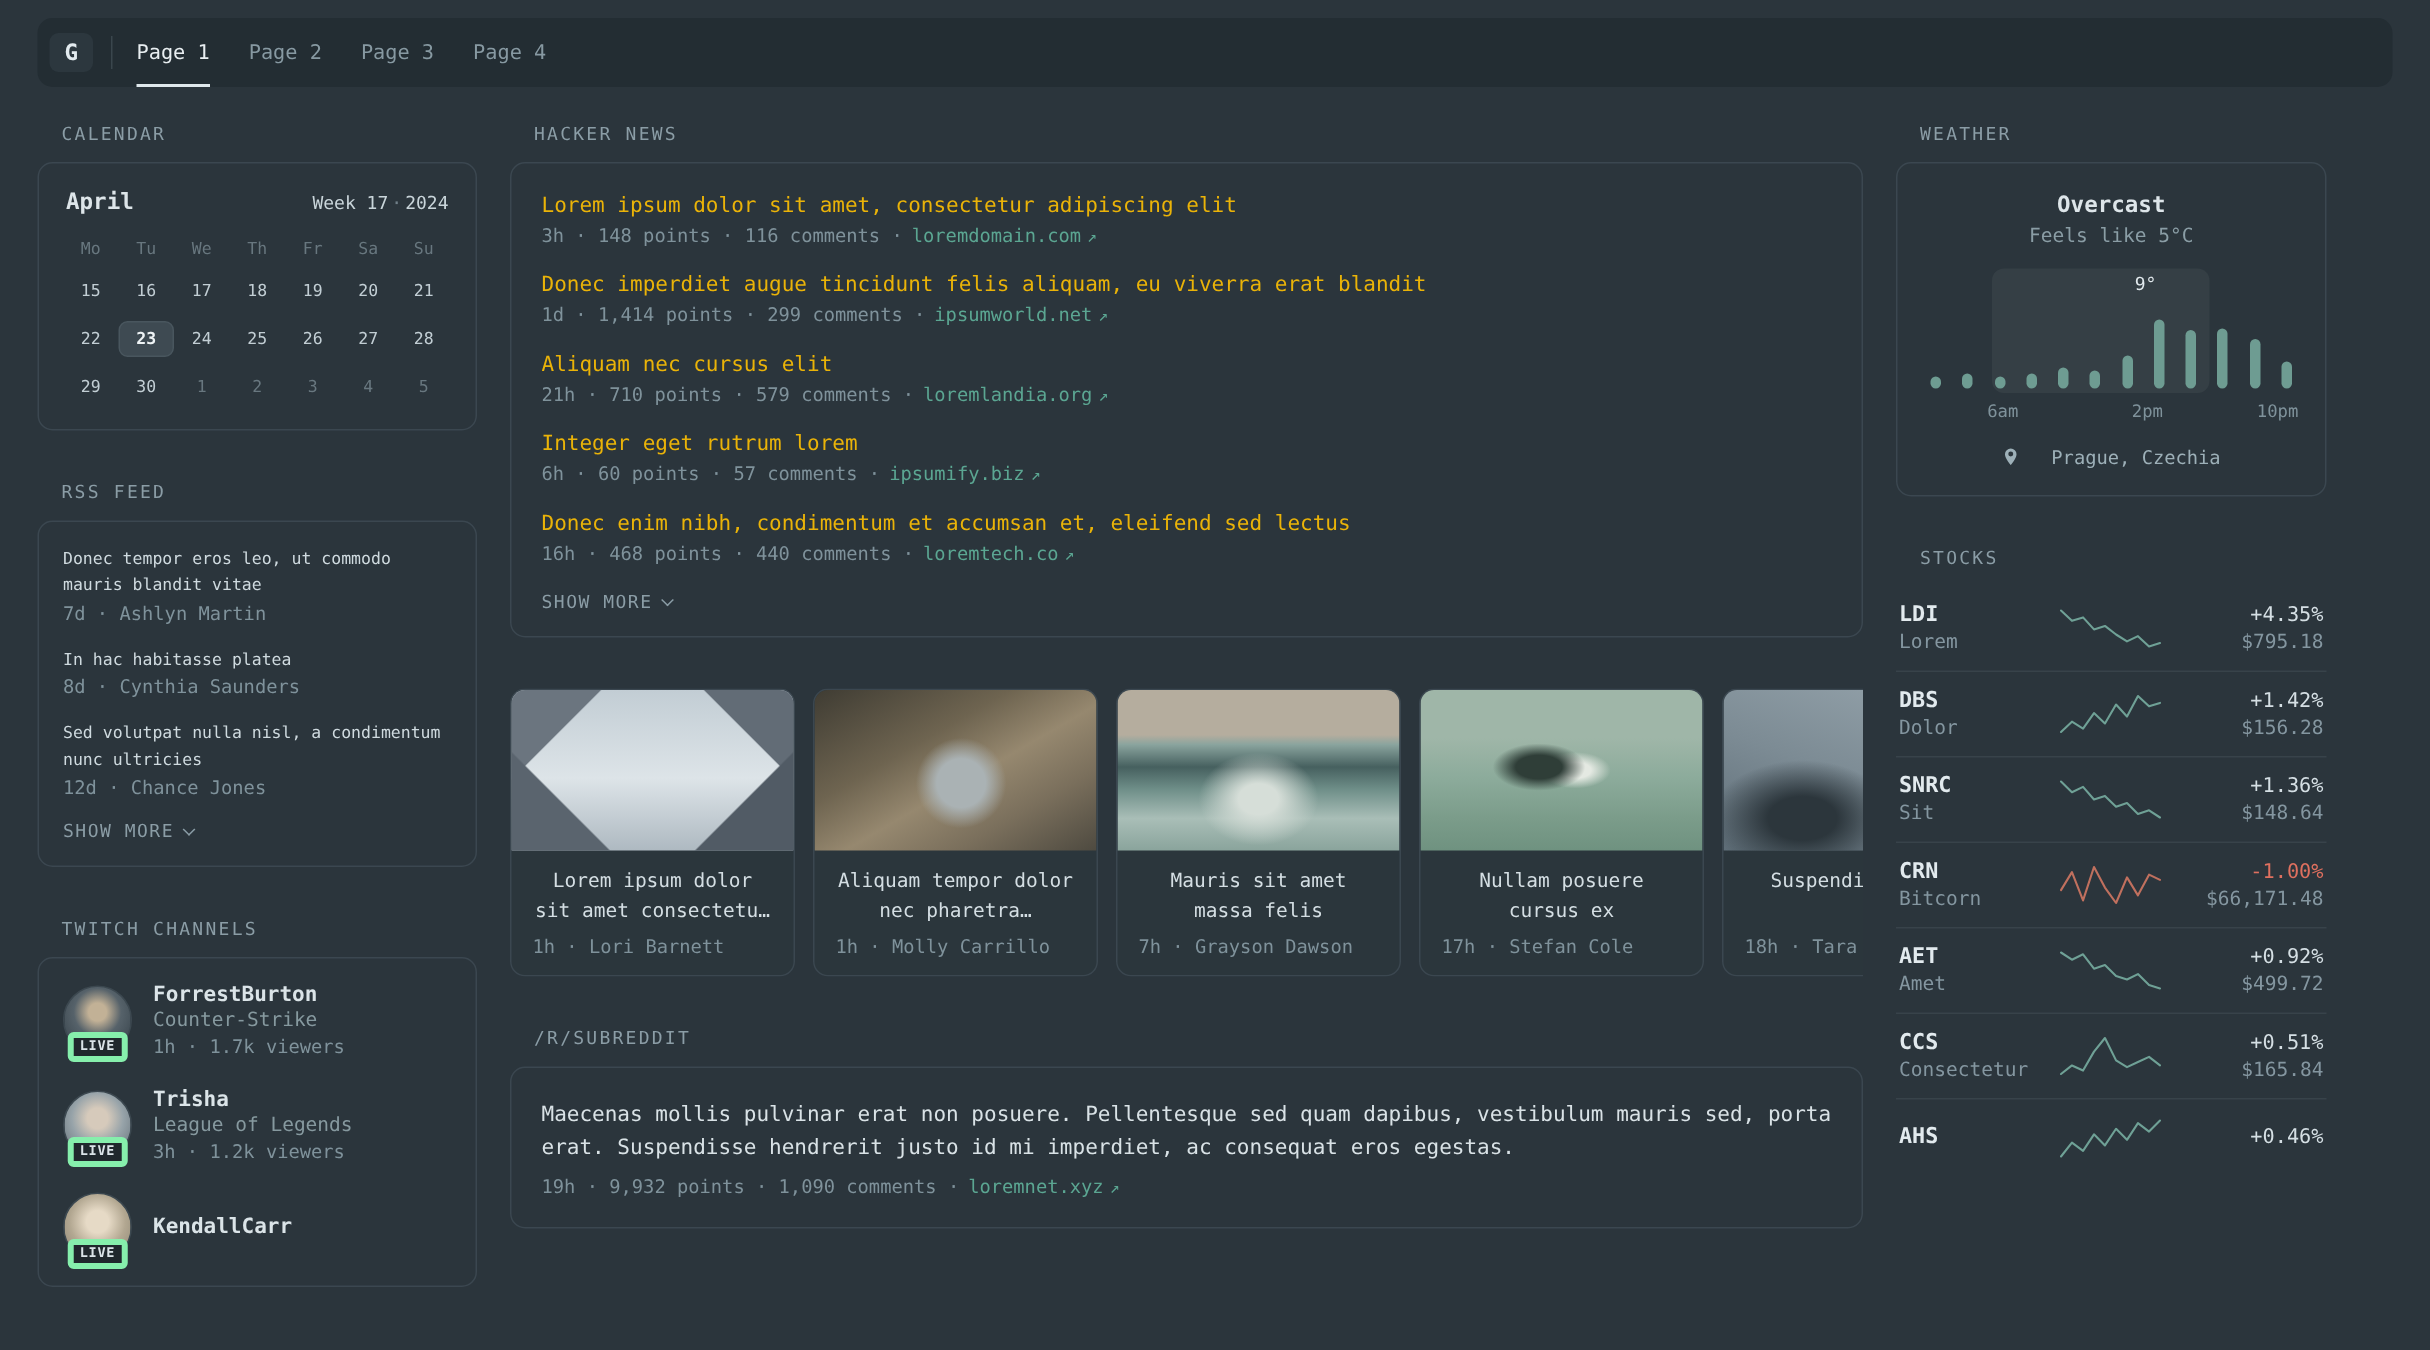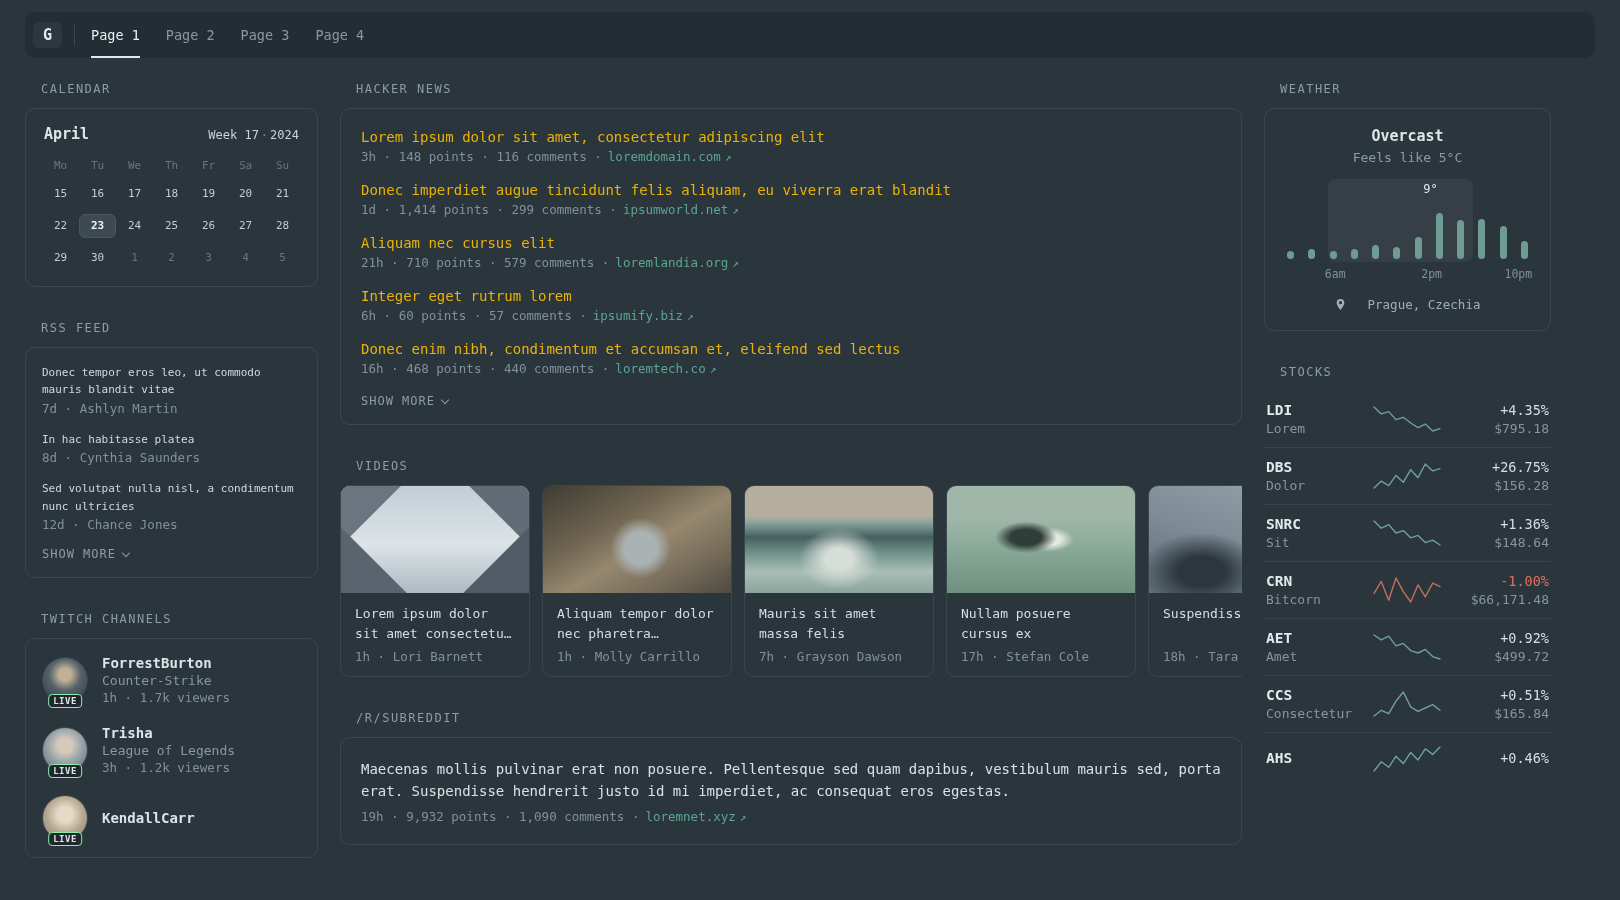--- a/index.html
+++ b/index.html
@@ -69,21 +69,21 @@
   
   .channel { display:flex; align-items:center; margin-bottom:20px; cursor:pointer; }
   .channel:last-child { margin-bottom:0; }
   .avatar-wrap { position:relative; margin-right:14px; flex:none; }
   .avatar { width:46px; height:46px; border-radius:50%; border:1px solid #3c4850; }
   .av1 { background:radial-gradient(circle at 50% 38%, #c2b196 0 17%, #56626a 45%, #2e3a42); }
   .av2 { background:radial-gradient(circle at 50% 40%, #d6cabb 0 20%, #97a3a9 50%, #5a676f); }
   .av3 { background:radial-gradient(circle at 50% 42%, #e6dac6 0 22%, #b2a791 55%, #867f6e); }
   .live-badge {
     position:absolute; bottom:-5px; left:50%; transform:translateX(-50%);
-    background:#20282d; border:1px solid #86efac; border-radius:4px;
+    background:#20282d; border:4px solid #86efac; border-radius:4px;
     font-size:9px; font-weight:bold; letter-spacing:0.5px; color:#dbe4e8; padding:1px 4px;
   }
   .channel-name { font-size:14px; font-weight:bold; color:#dbe4e8; }
   .channel-game { font-size:13px; color:#86999f; margin-top:2px; }
   .channel-meta { font-size:12.5px; color:#7f929b; margin-top:2px; }
 
   
   .hn-card { padding:20px 20px 16px; }
   .hn-item { margin-bottom:18px; }
   .hn-title { font-size:14px; color:#eab308; cursor:pointer; margin-bottom:4px; }
@@ -114,21 +114,21 @@
     radial-gradient(ellipse at 50% 68%, #d6ded8 0 10%, transparent 30%),
     linear-gradient(180deg,#b5ad9e 0 28%,#8aa49e 34%,#46605f 48%,#6f8f89 62%,#a9beb7 80%,#8aa49c); }
   .thumb4 { background:
     radial-gradient(ellipse at 42% 48%, #2f3e38 0 10%, transparent 20%),
     radial-gradient(ellipse at 55% 50%, #e4e9e2 0 7%, transparent 16%),
     linear-gradient(180deg,#9fb6a8 0 30%,#8cab9b 55%,#7b9c8a 80%,#6f9280); }
   .thumb5 { background:
     radial-gradient(ellipse at 28% 80%, #2c363c 0 12%, transparent 32%),
     linear-gradient(200deg,#98a6ae,#7c8b94 55%,#5f6e78); }
   .video-body { padding:11px 14px 12px; display:flex; flex-direction:column; flex:1; }
-  .video-title { font-size:13px; line-height:1.5; color:#d4dee3; flex:1; }
+  .video-title { font-size:13px; line-height:1.5; color:#d4dee3; flex:1;text-align:center; }
   .video-meta { font-size:12.5px; color:#7f929b; margin-top:6px; }
 
   
   .weather-card { padding:18px 17px; }
   .w-cond { text-align:center; font-size:15px; font-weight:bold; color:#dde5e9; }
   .w-feels { text-align:center; font-size:13px; color:#8a9da5; margin-top:5px; }
   .chart-wrap { position:relative; height:80px; margin:14px 5px 0; }
   .w-highlight {
     position:absolute; left:17%; width:60%; top:0; bottom:-3px;
     background:rgba(220,235,228,0.06); border-radius:8px;
@@ -309,21 +309,20 @@
           <div class="hn-item">
             <div class="hn-title">Donec enim nibh, condimentum et accumsan et, eleifend sed lectus</div>
             <div class="hn-meta"><span>16h · 468 points · 440 comments ·</span><span class="link"><span>loremtech.co</span><span class="ext">↗</span></span></div>
           </div>
 
           <div class="show-more"><span>SHOW MORE</span><span class="chev"></span></div>
         </div>
       </section>
 
       <section class="widget">
-        <h2 class="wtitle">VIDEOS</h2>
         <div class="video-row">
           <div class="video-card">
             <div class="thumb thumb1"></div>
             <div class="video-body">
               <div class="video-title">Lorem ipsum dolor sit amet consectetu…</div>
               <div class="video-meta">1h · Lori Barnett</div>
             </div>
           </div>
           <div class="video-card">
             <div class="thumb thumb2"></div>
@@ -425,21 +424,21 @@
 
           <div class="stock-row">
             <div class="stock-left">
               <div class="stock-ticker">DBS</div>
               <div class="stock-name">Dolor</div>
             </div>
             <div class="stock-spark"><svg width="68" height="30">
                   <polyline fill="none" stroke="#6fa196" stroke-width="1.4" stroke-linejoin="round" stroke-linecap="round" points="1.0,27.0 8.3,20.1 15.7,24.7 23.0,14.4 30.3,21.3 37.7,8.7 45.0,16.7 52.3,3.0 59.7,9.9 67.0,7.6"></polyline>
                 </svg></div>
             <div class="stock-right">
-              <div class="stock-change">+26.75%</div>
+              <div class="stock-change">+1.42%</div>
               <div class="stock-price">$156.28</div>
             </div>
           </div>
 
           <div class="stock-row">
             <div class="stock-left">
               <div class="stock-ticker">SNRC</div>
               <div class="stock-name">Sit</div>
             </div>
             <div class="stock-spark"><svg width="68" height="30">

